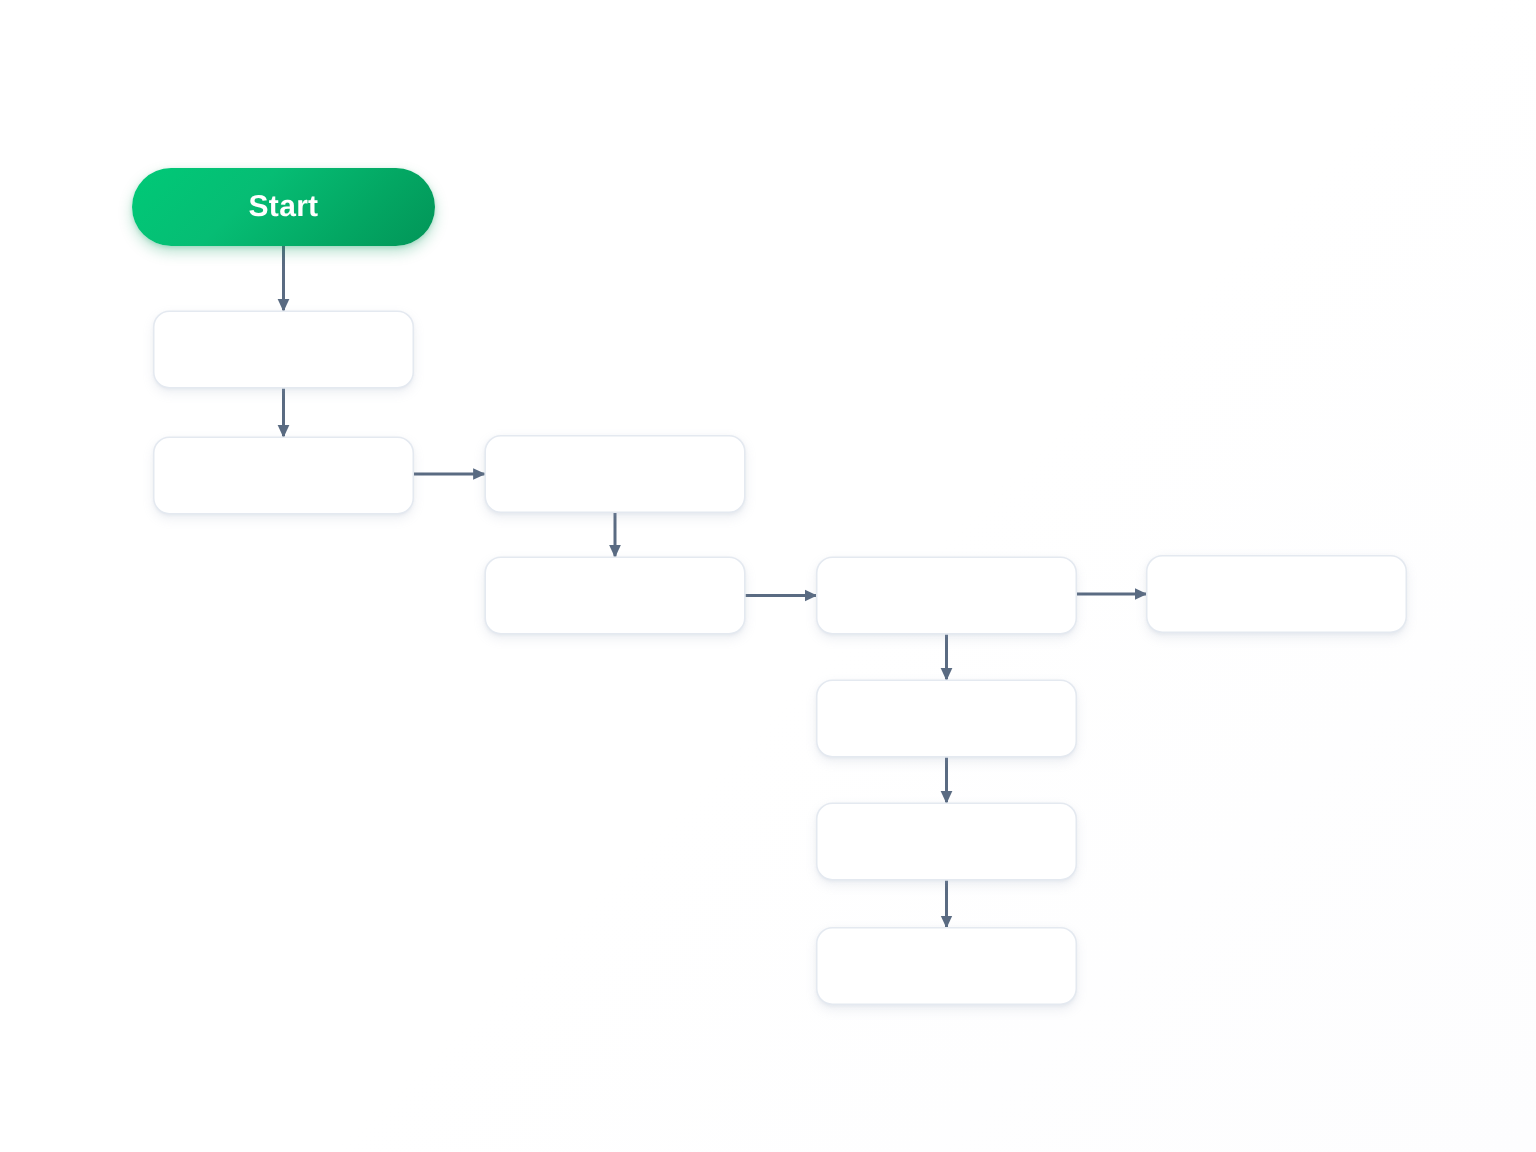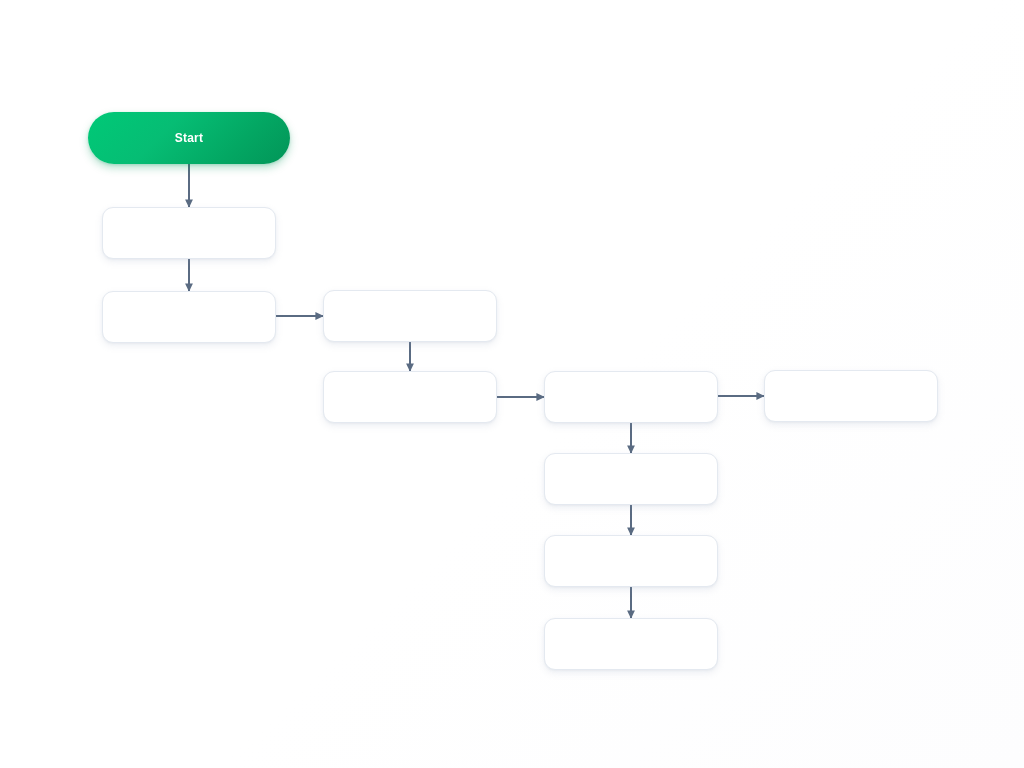--- a/index.html
+++ b/index.html
@@ -43,21 +43,21 @@
                 0 1px 2px rgba(148, 163, 184, 0.10);
   }
   .node-start {
     border-radius: 999px;
     background: linear-gradient(135deg, #00c977 0%, #06bd74 38%, #03a763 72%, #029558 100%);
     box-shadow: 0 4px 9px rgba(4, 150, 90, 0.28),
                 0 1px 3px rgba(4, 150, 90, 0.20);
     border: none;
   }
   .node-label {
-    font-size: 12px;
+    font-size: 20px;
     font-weight: bold;
     color: #ffffff;
     letter-spacing: 0.2px;
     line-height: 1;
     user-select: none;
   }
   .node-box .node-label {
     color: #334155;
     font-weight: normal;
   }

